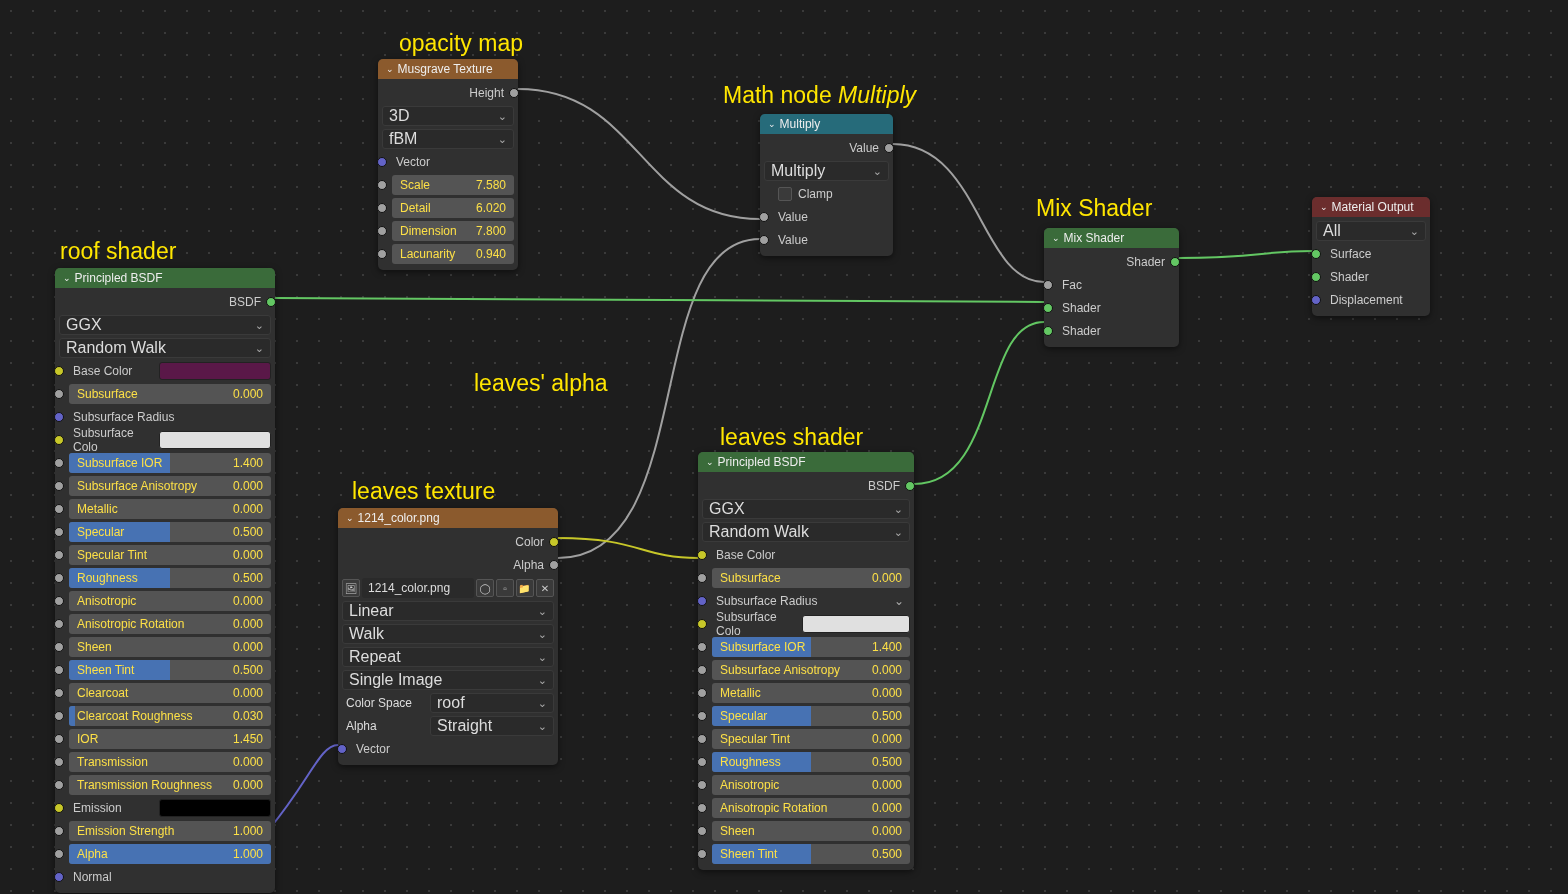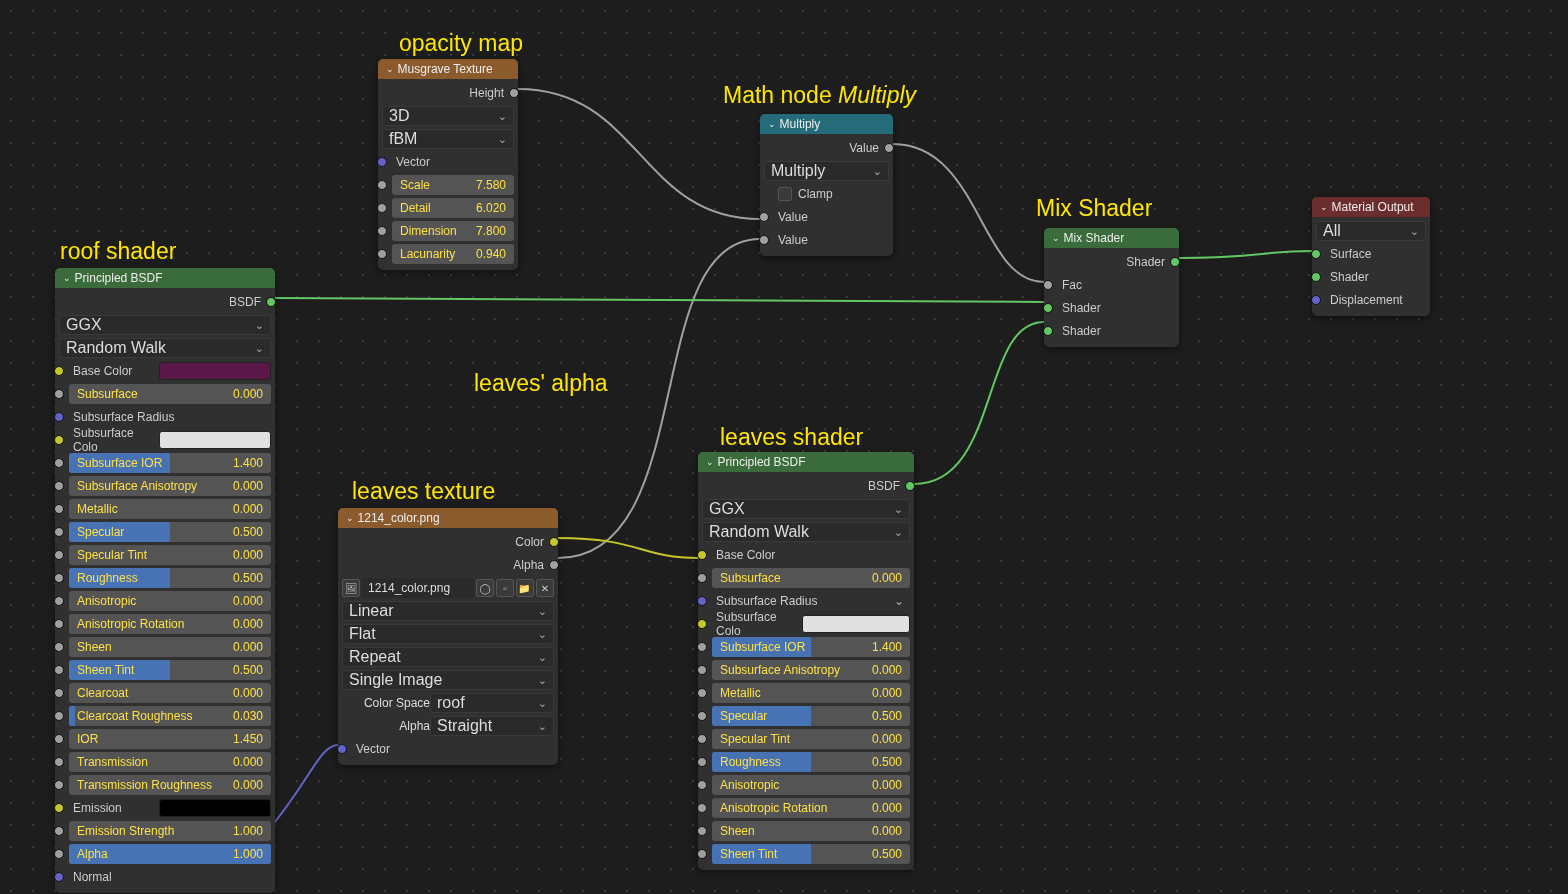--- a/index.html
+++ b/index.html
@@ -41,21 +41,21 @@
   .slider .fill { position: absolute; left: 0; top: 0; bottom: 0; background: #4772b3; }
   .slider span { position: relative; z-index: 1; }
   
   .colorwell { flex:1; height: 18px; border-radius: 3px; margin-left: 4px; border: 1px solid #222; }
   
   .checkbox { width: 14px; height: 14px; background: #3a3a3a; border: 1px solid #555; border-radius: 2px; margin-right: 6px; display:inline-block; }
   
   .iconbtn { width: 18px; height: 18px; background: #3a3a3a; border: 1px solid #555; border-radius: 2px; display: inline-flex; align-items:center; justify-content:center; font-size: 10px; color: #ccc; }
   
   .field { background: #2a2a2a; border-radius: 3px; height: 20px; display: flex; align-items: center; padding: 0 6px; flex:1; color: #ddd; }
-  .split-label { width: 88px; padding-left: 4px; font-size: 12px; color: #ddd; text-align: right; }
+  .split-label { width: 88px; padding-left: 4px; font-size: 12px; color: #ddd; }
   
 </style>
 </head>
 <body>
 <div class="dotgrid"></div>
 
 <svg class="wires">
 
   <path d="M 518 89 C 640 89, 640 219, 760 219" stroke="#a0a0a0" stroke-width="2" fill="none"></path>
 
@@ -403,21 +403,21 @@
       <div class="field">1214_color.png</div>
       <span class="iconbtn">◯</span>
       <span class="iconbtn">▫</span>
       <span class="iconbtn">📁</span>
       <span class="iconbtn">✕</span>
     </div>
     <div class="row">
         <div class="dropdown">Linear</div>
       </div>
     <div class="row">
-        <div class="dropdown">Flat</div>
+        <div class="dropdown">Walk</div>
       </div>
     <div class="row">
         <div class="dropdown">Repeat</div>
       </div>
     <div class="row">
         <div class="dropdown">Single Image</div>
       </div>
     <div class="row">
         <span class="split-label">Color Space</span>
         <div class="dropdown">roof</div>

